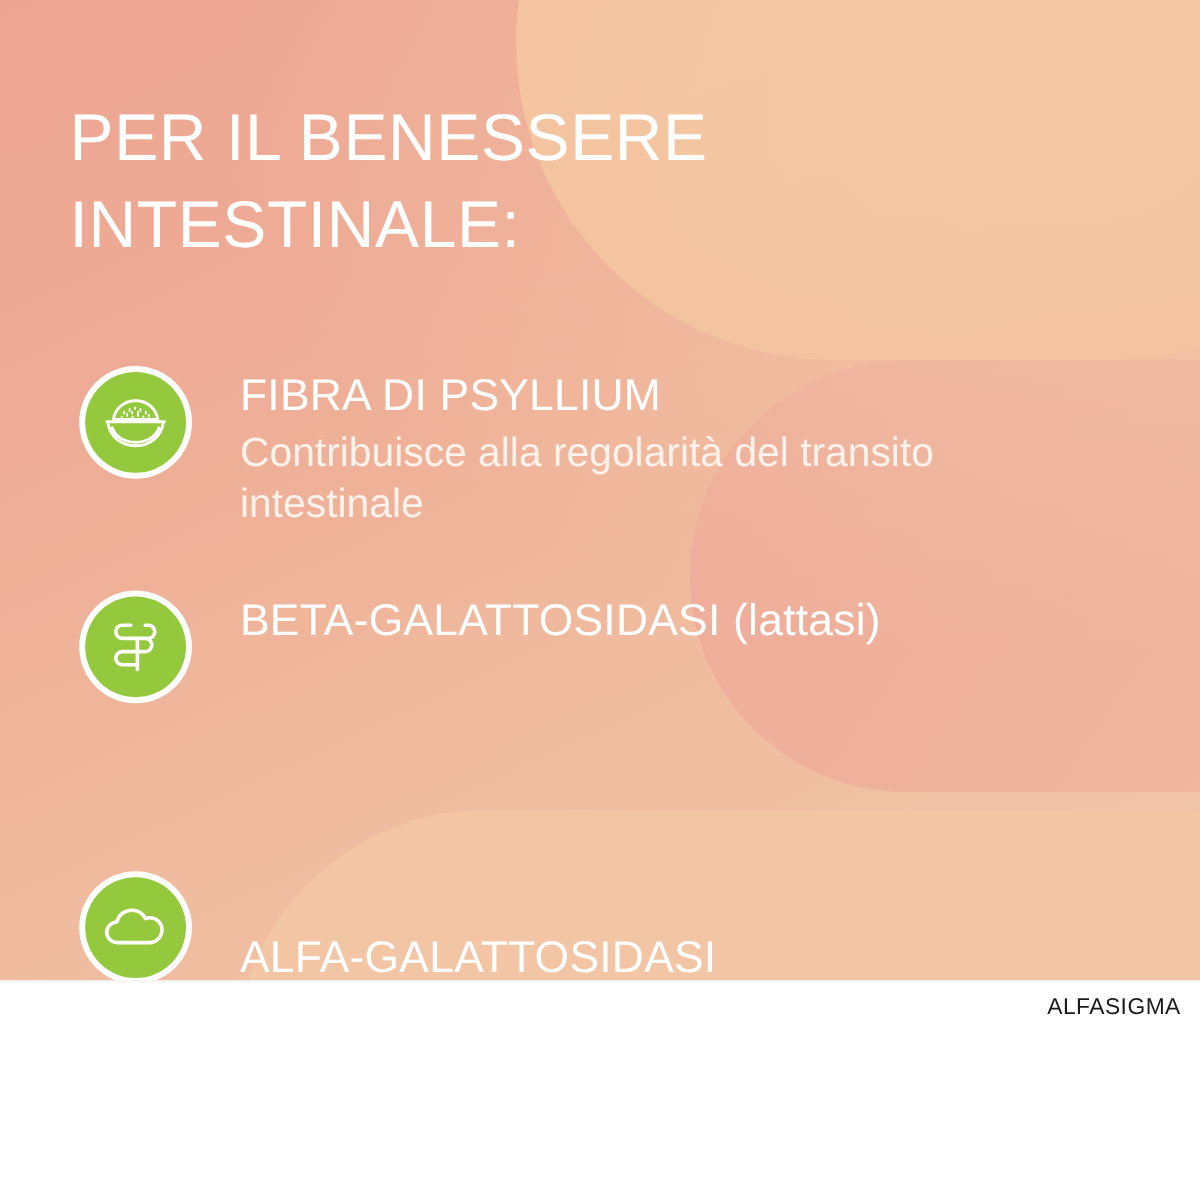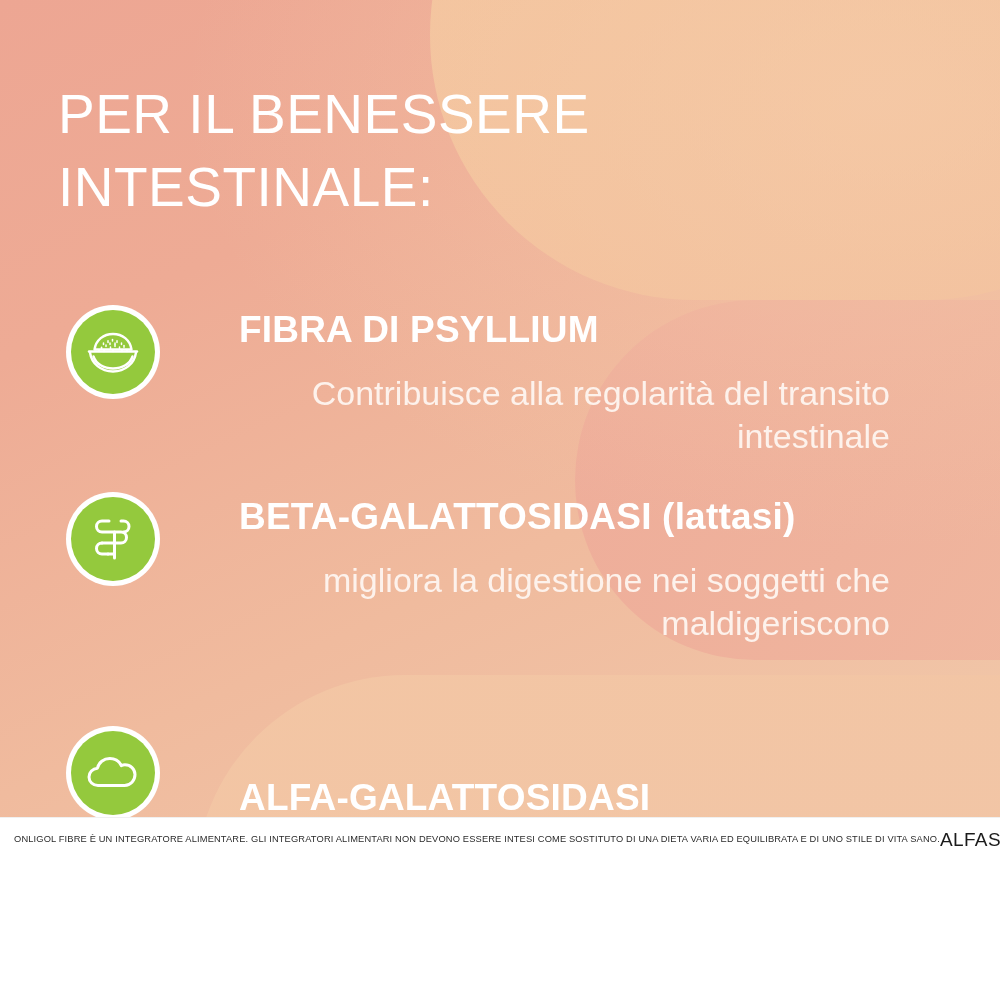--- a/index.html
+++ b/index.html
@@ -121,34 +121,32 @@
   .badge-inner svg { display: block; }
 
   .row-text {
     padding-left: 40px;
     padding-top: 3px;
     max-width: 700px;
   }
   .row-title {
     color: #ffffff;
     font-size: 37px;
-    font-weight: 700;
+    font-weight: 400;
     line-height: 1.18;
     letter-spacing: .2px;
     white-space: nowrap;
-    margin-left: 39px;
   }
   .row-desc {
     color: #fdf2ec;
     font-size: 34px;
     font-weight: 400;
     line-height: 1.28;
-    margin-top: 20px;
+    margin-top: 4px;
     max-width: 690px;
-    text-align: right;
   }
   .row-3 .row-text { padding-top: 22px; }
 
   
   .footer {
     position: absolute;
     left: 0;
     bottom: 0;
     width: 1000px;
     height: 42px;
@@ -250,21 +248,20 @@
 
             <path d="M12 30 a5.5 5.5 0 0 0 0 11 H18"></path>
 
             <path d="M24.5 19 V45"></path>
             <path d="M18 41 h6.5"></path>
           </svg>
         </div>
       </div>
       <div class="row-text">
         <div class="row-title">BETA-GALATTOSIDASI (lattasi)</div>
-        <div class="row-desc">migliora la digestione nei soggetti che maldigeriscono</div>
       </div>
     </div>
 
     <div class="row row-3">
       <div class="badge">
         <div class="badge-inner">
           <svg width="56" height="42" viewBox="0 0 56 42" fill="none" stroke="#ffffff" stroke-width="3" stroke-linecap="round" stroke-linejoin="round">
             <path d="M13 33.5 C7.8 33.5 4 29.6 4 24.9 C4 20.4 7.6 16.6 12.4 16.3
                      C13.6 10.6 18.7 6.5 24.8 6.5 C29.9 6.5 34.3 9.4 36.3 13.6
                      C37.4 13.1 38.6 12.8 39.9 12.8 C45.5 12.8 50 17.2 50 22.6
@@ -273,20 +270,19 @@
         </div>
       </div>
       <div class="row-text">
         <div class="row-title">ALFA-GALATTOSIDASI</div>
       </div>
     </div>
 
   </div>
 
   <div class="footer">
-    <div class="footer-text">ONLIGOL FIBRE È UN INTEGRATORE ALIMENTARE. GLI INTEGRATORI ALIMENTARI NON DEVONO ESSERE INTESI COME SOSTITUTO DI UNA DIETA VARIA ED EQUILIBRATA E DI UNO STILE DI VITA SANO.</div>
     <div class="brand">
       <span class="brand-word">ALFASIGMA</span>
 
     </div>
   </div>
 
 </div>
 
 </body></html>

